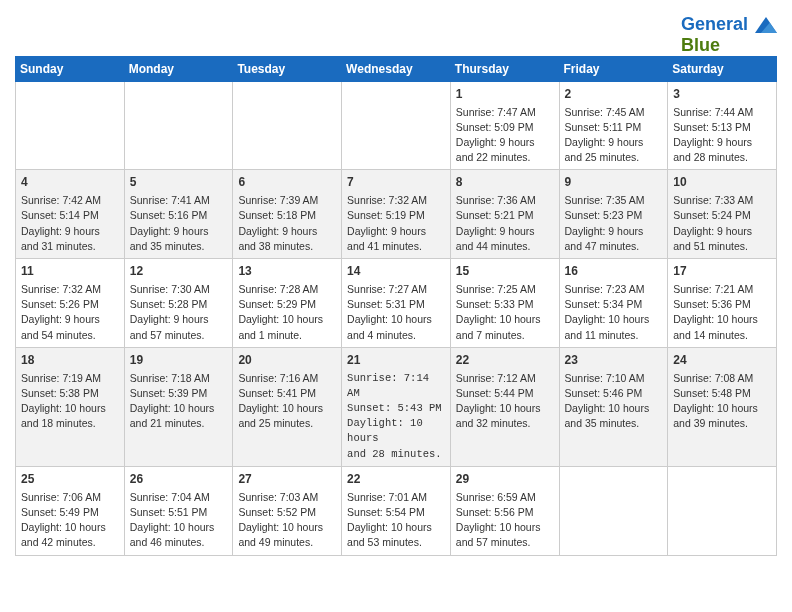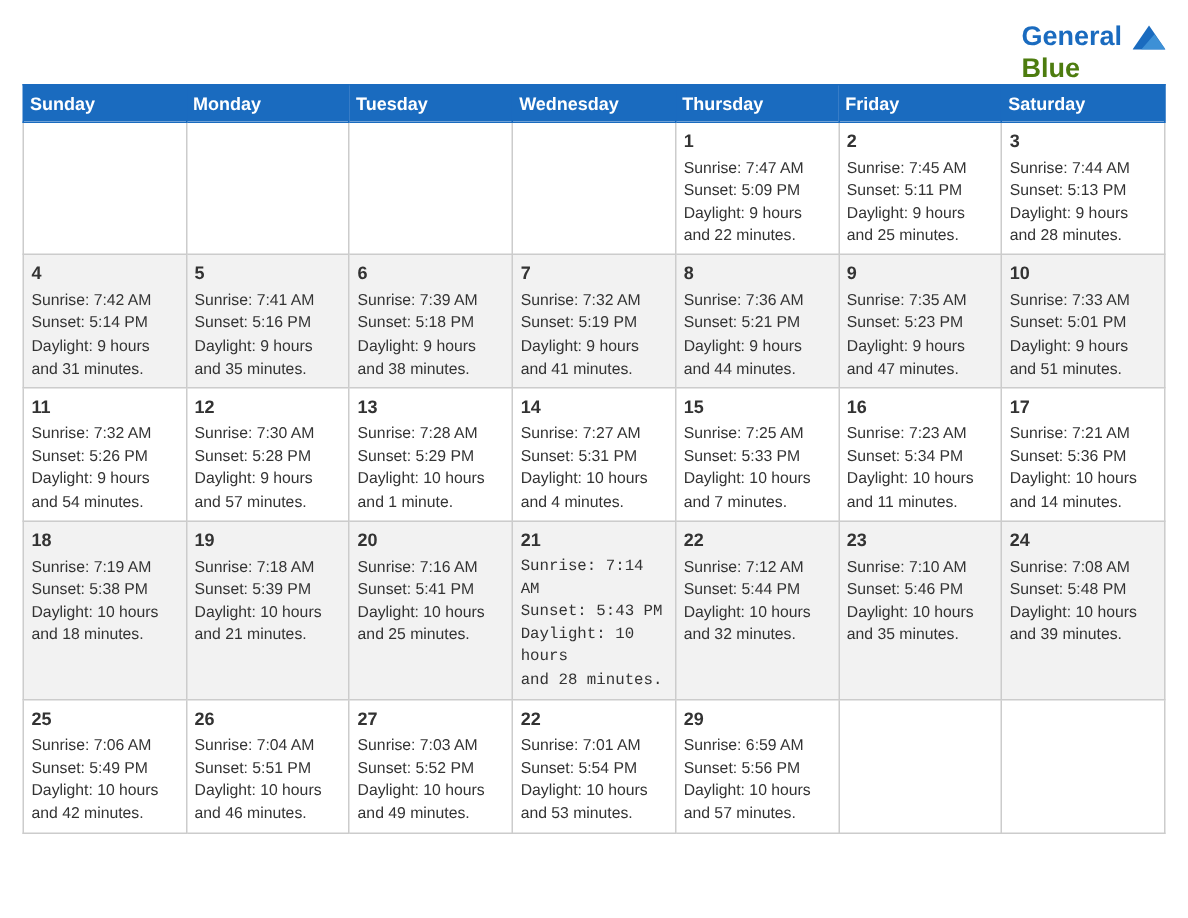--- a/index.html
+++ b/index.html
@@ -196,21 +196,21 @@
         <td style="background-color: rgb(242, 242, 242);">
           <span class="day-number">9</span>
           <div class="day-info" style="white-space: pre-line;">Sunrise: 7:35 AM
 Sunset: 5:23 PM
 Daylight: 9 hours
 and 47 minutes.</div>
         </td>
         <td style="background-color: rgb(242, 242, 242);">
           <span class="day-number">10</span>
           <div class="day-info" style="white-space: pre-line;">Sunrise: 7:33 AM
-Sunset: 5:01 PM
+Sunset: 5:24 PM
 Daylight: 9 hours
 and 51 minutes.</div>
         </td>
       </tr>
       <tr>
         <td style="background-color: rgb(255, 255, 255);">
           <span class="day-number">11</span>
           <div class="day-info" style="white-space: pre-line;">Sunrise: 7:32 AM
 Sunset: 5:26 PM
 Daylight: 9 hours

